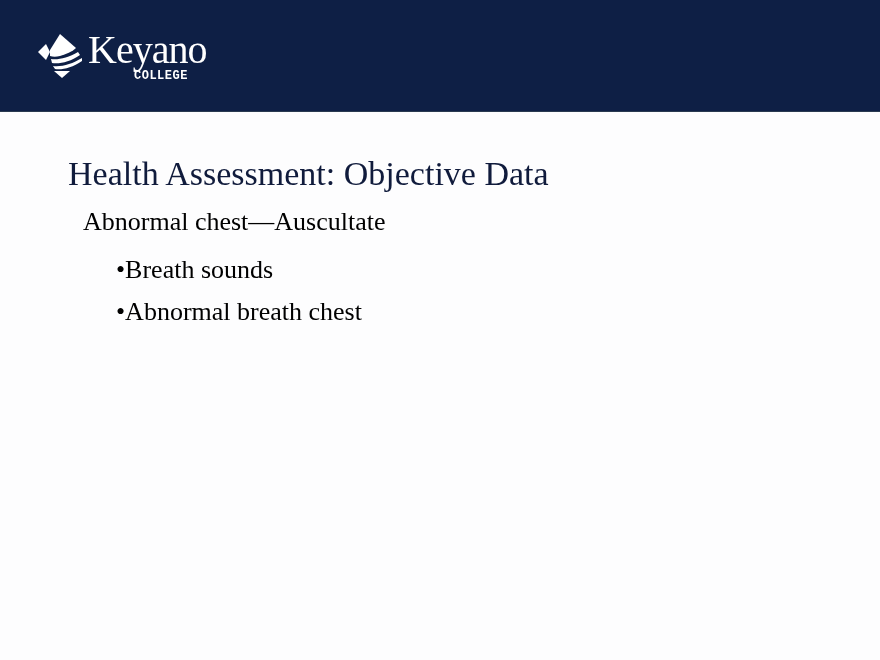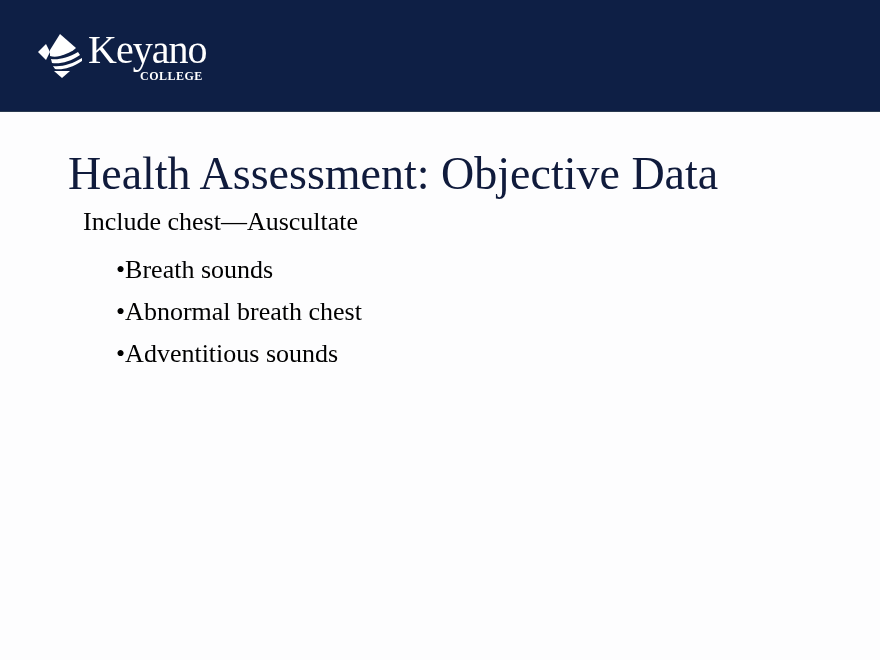--- a/index.html
+++ b/index.html
@@ -20,27 +20,27 @@
   }
   .logo-mark { width: 50px; height: 50px; }
   .logo-text { position: relative; margin-left: 2px; }
   .logo-word {
     display: block;
     font-family: "Liberation Serif", serif;
     color: #ffffff; font-size: 40px; line-height: 40px;
     letter-spacing: -1px;
   }
   .logo-sub {
-    position: absolute; left: 52px; top: 39px;
-    font-family: Liberation Serif, serif; font-weight: bold;
+    position: absolute; left: 46px; top: 39px;
+    font-family: Liberation Mono, monospace; font-weight: bold;
     color: #ffffff; font-size: 12px; letter-spacing: 0.5px;
   }
   .title {
     position: absolute; left: 68px; top: 146px;
-    font-size: 46px; color: #101b3c; line-height: 56px; white-space: nowrap;
+    font-size: 34px; color: #101b3c; line-height: 56px; white-space: nowrap;
   }
   .subtitle {
     position: absolute; left: 83px; top: 207px;
     font-size: 26px; color: #000; line-height: 30px; white-space: nowrap;
   }
   .bullets {
     position: absolute; left: 116px; top: 249px;
     margin: 0; padding: 0; list-style: none;
   }
   .bullets li {
@@ -64,19 +64,18 @@
       <polygon points="18,41 34,41 26,48" fill="#ffffff"></polygon>
     </svg>
     <div class="logo-text">
       <span class="logo-word">Keyano</span>
       <span class="logo-sub">COLLEGE</span>
     </div>
   </div>
 </div>
 
 <div class="title">Health Assessment: Objective Data</div>
-<div class="subtitle">Include chest—Auscultate</div>
+<div class="subtitle">Abnormal chest—Auscultate</div>
 
 <ul class="bullets">
   <li><span class="bullet-dot">•</span><span>Breath sounds</span></li>
   <li><span class="bullet-dot">•</span><span>Abnormal breath chest</span></li>
-  <li><span class="bullet-dot">•</span><span>Adventitious sounds</span></li>
 </ul>
 
 </body></html>

